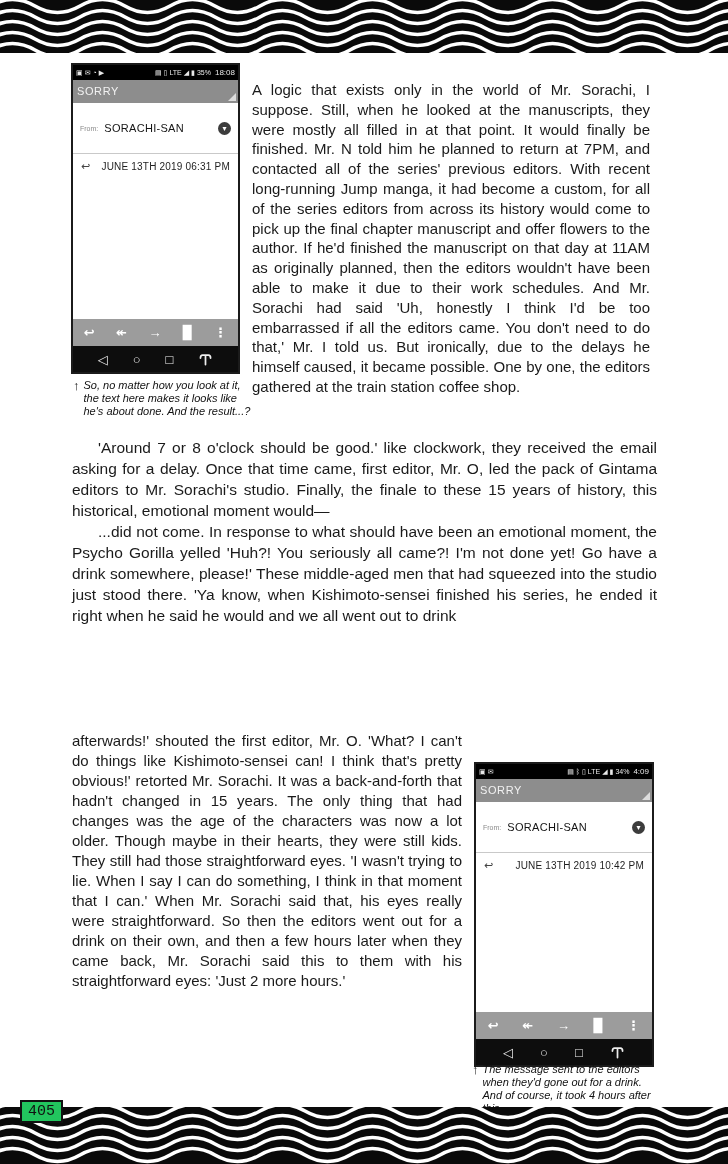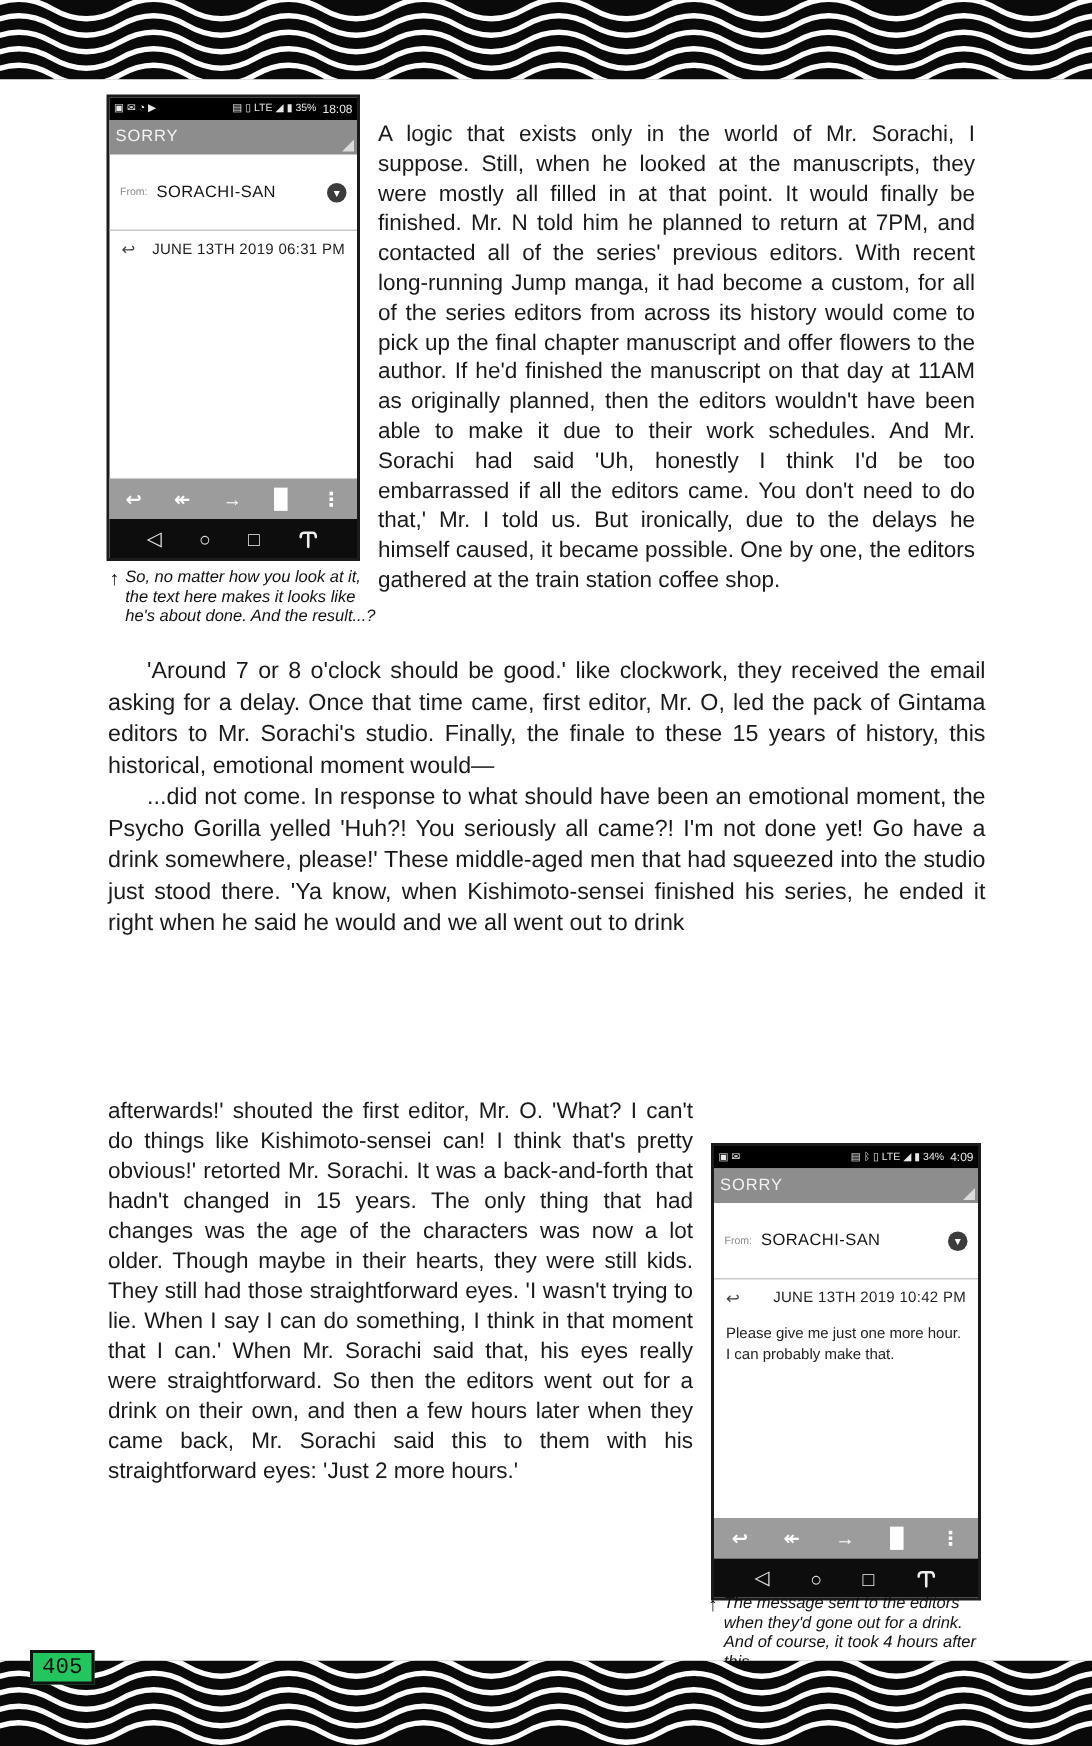--- a/index.html
+++ b/index.html
@@ -156,21 +156,20 @@
     </div>
     <div class="p-from">
       <span class="from-l">From:</span>
       <span class="from-n">SORACHI-SAN</span>
       <span class="chev">▾</span>
     </div>
     <div class="p-date">
       <span class="rep">↩</span>
       <span class="date">JUNE 13TH 2019 10:42 PM</span>
     </div>
-    <div class="p-body">Please give me just one more hour. I can probably make that.</div>
     <div class="p-space"></div>
     <div class="p-toolbar">
       <span>↩</span>
       <span>↞</span>
       <span>→</span>
       <span>▉</span>
       <span>⋮</span>
     </div>
     <div class="p-nav">
       <span>◁</span>

